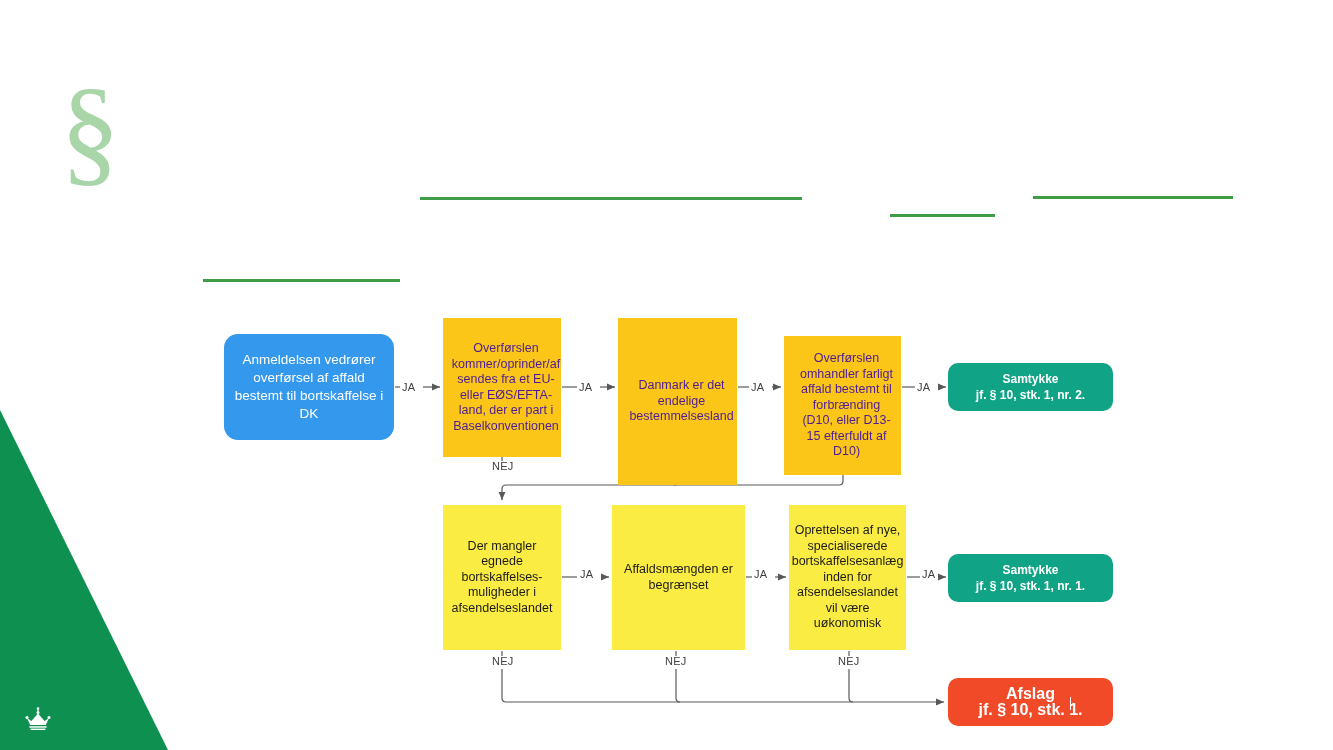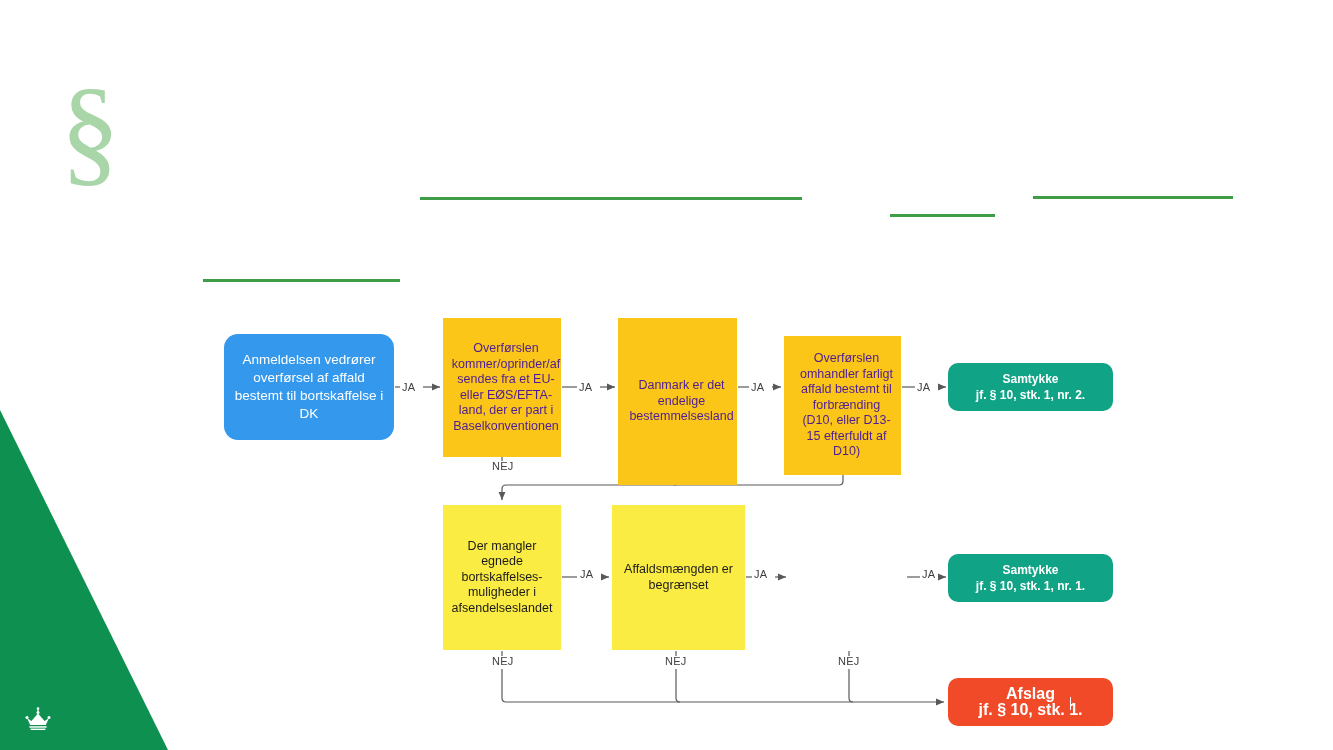--- a/index.html
+++ b/index.html
@@ -277,20 +277,23 @@
       <span class="t2">jf. § 10, stk. 1, nr. 2.</span>
     </span>
   </div>
 
   <div class="node node-yellow n-q4">
     <span class="txt">Der mangler egnede bortskaffelses-muligheder i afsendelseslandet</span>
   </div>
   <div class="node node-yellow n-q5">
     <span class="txt">Affaldsmængden er begrænset</span>
   </div>
+  <div class="node node-yellow n-q6">
+    <span class="txt">Oprettelsen af nye, specialiserede bortskaffelsesanlæg inden for afsendelseslandet vil være uøkonomisk</span>
+  </div>
 
   <div class="node node-green n-ok1">
     <span class="txt">
       <span class="t1">Samtykke</span>
       <span class="t2">jf. § 10, stk. 1, nr. 1.</span>
     </span>
   </div>
 
   <div class="node node-red n-rej">
     <span class="txt">

